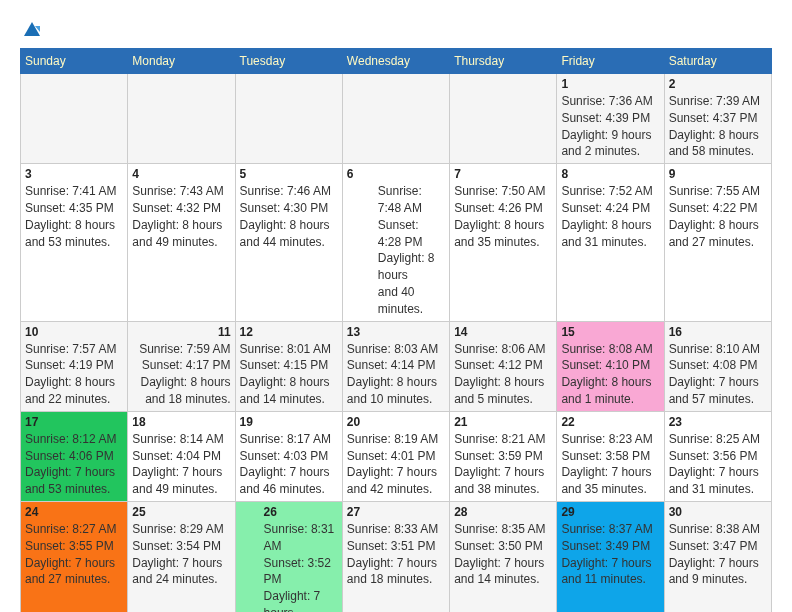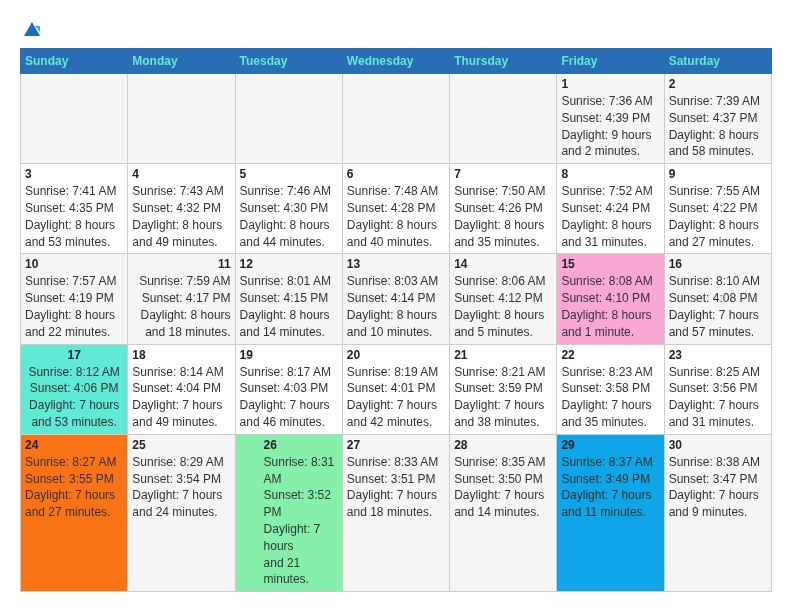--- a/index.html
+++ b/index.html
@@ -51,23 +51,23 @@
       font-size: 15px;
       color: #444;
     }
     .calendar {
       width: 100%;
       border-collapse: collapse;
       table-layout: fixed;
     }
     .calendar th {
       background: #2a6db5;
-      color: #5eead4;
+      color: #fef9c3;
       font-size: 12px;
-      font-weight: bold;
+      font-weight: normal;
       padding: 5px 4px;
       text-align: left;
       border: 1px solid #2a6db5;
     }
     .calendar td {
       border: 1px solid #ccc;
       vertical-align: top;
       padding: 3px 4px;
       font-size: 9.5px;
       color: #333;
@@ -170,21 +170,21 @@
           </td>
           <td style="background: rgb(255, 255, 255);">
             <span class="day-num">5</span>
             <div class="day-info" style="white-space: pre-line;">Sunrise: 7:46 AM
 Sunset: 4:30 PM
 Daylight: 8 hours
 and 44 minutes.</div>
           </td>
           <td style="background: rgb(255, 255, 255);">
             <span class="day-num">6</span>
-            <div class="day-info" style="white-space: pre-line;">Sunrise: 7:48 AM
+            <div class="day-info" style="white-space: pre-line; margin-left: 31px;">Sunrise: 7:48 AM
 Sunset: 4:28 PM
 Daylight: 8 hours
 and 40 minutes.</div>
           </td>
           <td style="background: rgb(255, 255, 255);">
             <span class="day-num">7</span>
             <div class="day-info" style="white-space: pre-line;">Sunrise: 7:50 AM
 Sunset: 4:26 PM
 Daylight: 8 hours
 and 35 minutes.</div>
@@ -249,21 +249,21 @@
           </td>
           <td style="background: rgb(245, 245, 245);">
             <span class="day-num">16</span>
             <div class="day-info" style="white-space: pre-line;">Sunrise: 8:10 AM
 Sunset: 4:08 PM
 Daylight: 7 hours
 and 57 minutes.</div>
           </td>
         </tr>
         <tr>
-          <td style="background: #5eead4; text-align: center;">
+          <td style="background: #22c55e;">
             <span class="day-num">17</span>
             <div class="day-info" style="white-space: pre-line;">Sunrise: 8:12 AM
 Sunset: 4:06 PM
 Daylight: 7 hours
 and 53 minutes.</div>
           </td>
           <td style="background: rgb(255, 255, 255);">
             <span class="day-num">18</span>
             <div class="day-info" style="white-space: pre-line;">Sunrise: 8:14 AM
 Sunset: 4:04 PM

